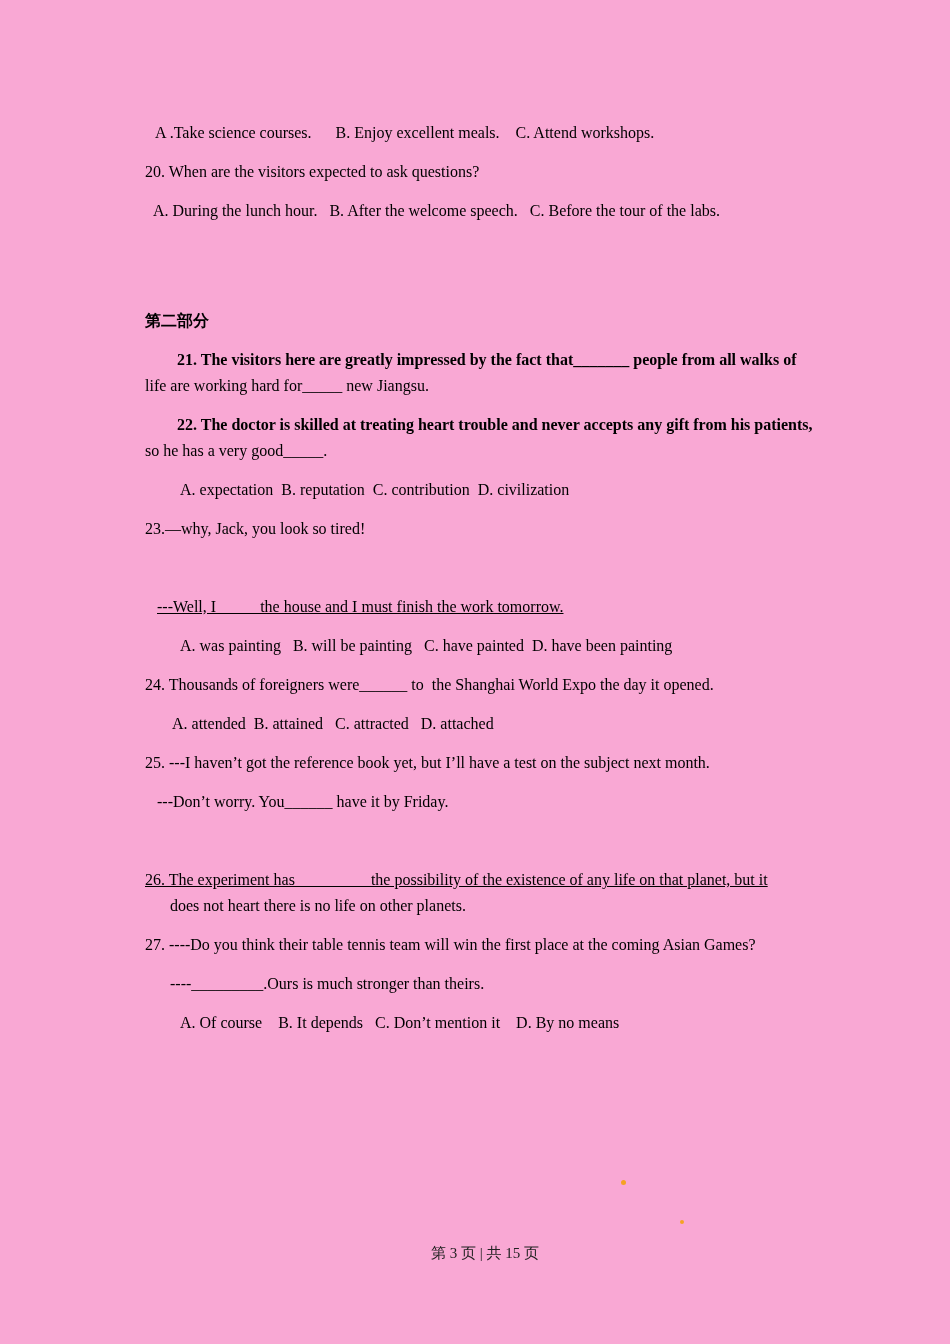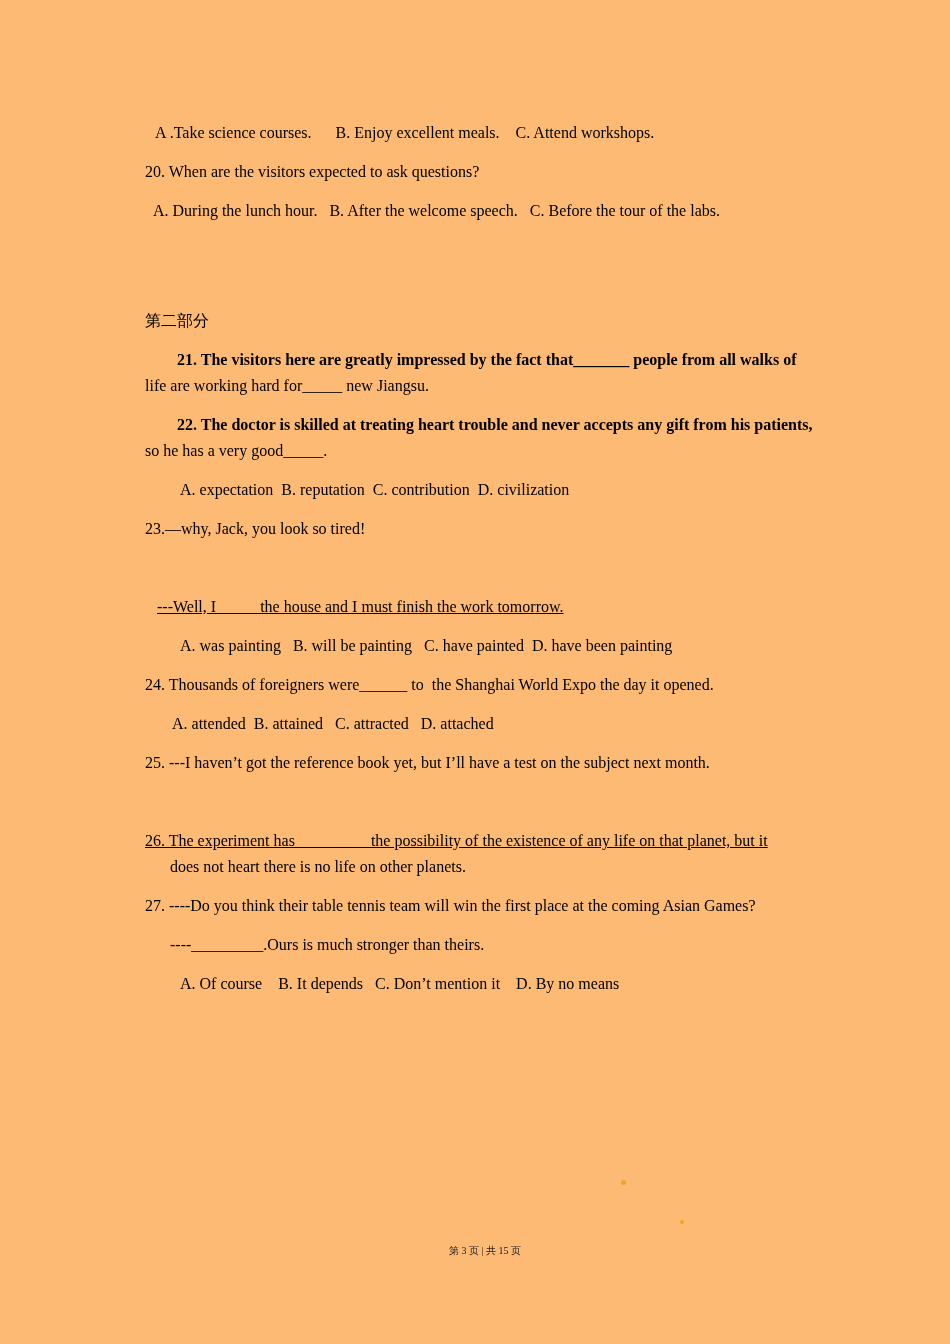--- a/index.html
+++ b/index.html
@@ -1,54 +1,54 @@
 <!DOCTYPE html>
 <html><head>
 <meta charset="utf-8">
 <style>
   * { margin: 0; padding: 0; box-sizing: border-box; }
   html, body { background: #ffffff; }
   .page {
     position: relative;
     width: 950px;
     height: 1344px;
-    background: #fdba74;
+    background: #f9a8d4;
     overflow: hidden;
     font-family: "Liberation Serif", "DejaVu Serif", serif;
     font-size: 16px;
     color: #000000;
   }
   .content {
     padding: 120px 40px 0 145px;
   }
   .line {
     white-space: pre;
     line-height: 26px;
     margin-top: 13px;
   }
   .line.first { margin-top: 0; }
   .line.cont  { margin-top: 0; }
   .line.gap-lg { margin-top: 52px; text-decoration: underline; }
   .line.gap-xl { margin-top: 84px; }
-  .bold { font-weight: normal; }
+  .bold { font-weight: bold; }
   .ind-8  { padding-left: 8px; }
   .ind-10 { padding-left: 10px; }
   .ind-12 { padding-left: 12px; }
   .ind-25 { padding-left: 25px; }
   .ind-27 { padding-left: 27px; }
   .ind-32 { padding-left: 32px; font-weight: bold; }
   .ind-35 { padding-left: 35px; }
   .ind-43 { padding-left: 43px; }
   .footer {
     position: absolute;
     left: 0;
     right: 0;
     top: 1244px;
     text-align: center;
-    font-size: 10px;
+    font-size: 15px;
     color: #222222;
     margin-left: 20px;
   }
   .wm-dot {
     position: absolute;
     border-radius: 50%;
   }
   .wm-dot.d1 { left: 621px; top: 1180px; width: 5px; height: 5px; }
   .wm-dot.d2 { left: 680px; top: 1220px; width: 4px; height: 4px; }
 </style>
@@ -72,20 +72,21 @@
     <div class="line ind-35">A. expectation  B. reputation  C. contribution  D. civilization</div>
 
     <div class="line">23.—why, Jack, you look so tired!</div>
     <div class="line gap-lg ind-12">---Well, I _____the house and I must finish the work tomorrow.</div>
     <div class="line ind-35">A. was painting   B. will be painting   C. have painted  D. have been painting</div>
 
     <div class="line">24. Thousands of foreigners were______ to  the Shanghai World Expo the day it opened.</div>
     <div class="line ind-27">A. attended  B. attained   C. attracted   D. attached</div>
 
     <div class="line">25. ---I haven’t got the reference book yet, but I’ll have a test on the subject next month.</div>
+    <div class="line ind-12">---Don’t worry. You______ have it by Friday.</div>
 
     <div class="line gap-lg">26. The experiment has_________ the possibility of the existence of any life on that planet, but it</div>
     <div class="line cont ind-25">does not heart there is no life on other planets.</div>
 
     <div class="line">27. ----Do you think their table tennis team will win the first place at the coming Asian Games?</div>
     <div class="line ind-25">----_________.Ours is much stronger than theirs.</div>
     <div class="line ind-35">A. Of course    B. It depends   C. Don’t mention it    D. By no means</div>
 
   </div>
 

